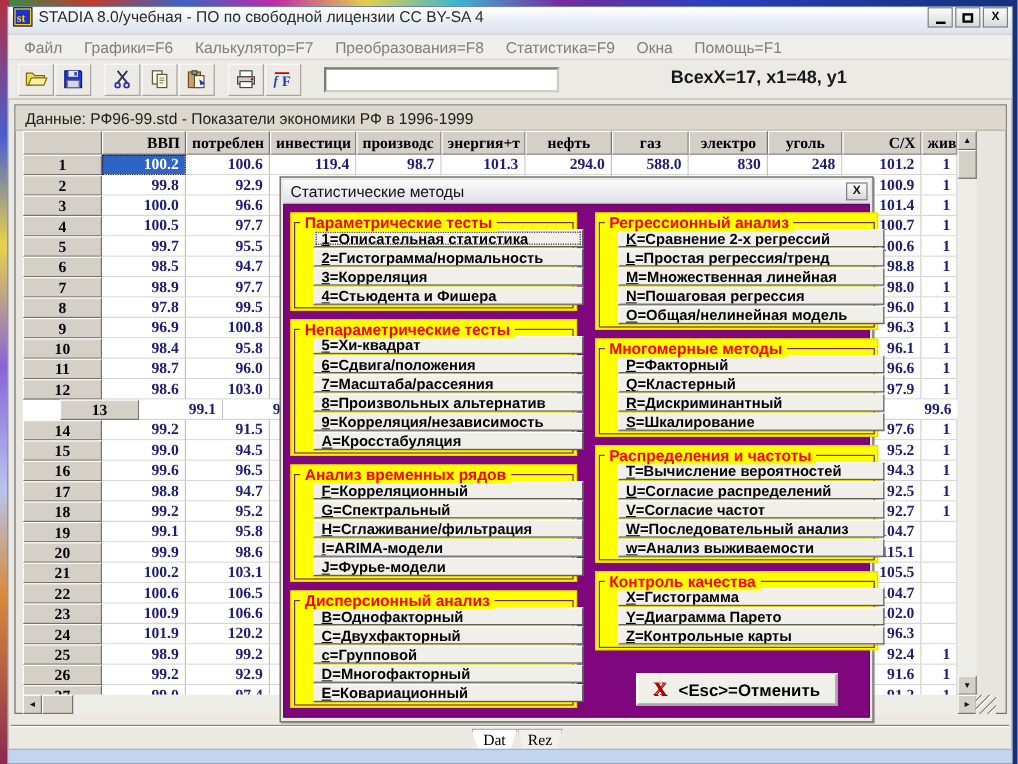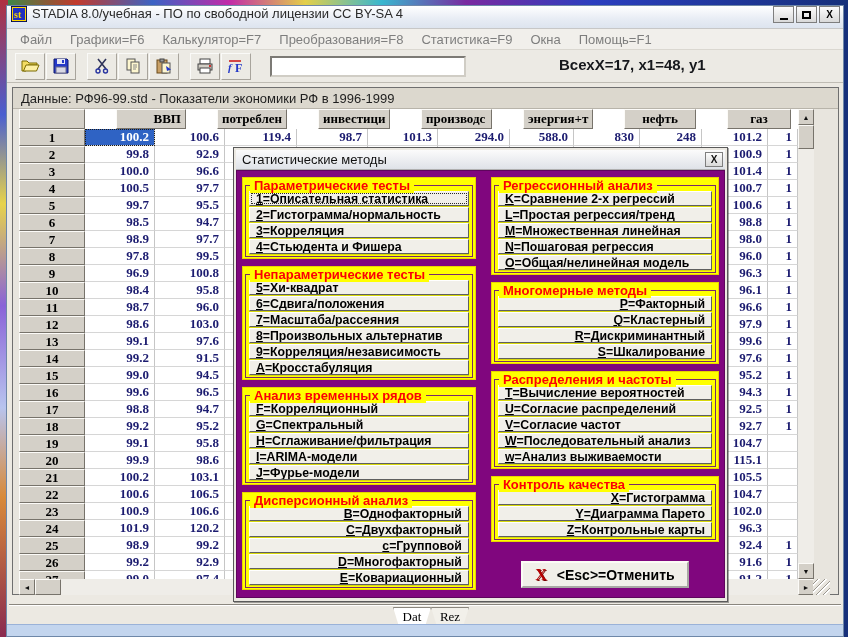--- a/index.html
+++ b/index.html
@@ -40,21 +40,21 @@
   
   #datawin { position:absolute; left:5px; top:81px; width:827px; height:508px;
     border:1px solid #6f6f6f; background:#e8e5de; }
   .dw-title { height:21px; background:#dcd8ce; border-bottom:1px solid #b8b4aa;
     font-size:13px; color:#1e1e1e; display:flex; align-items:center; padding-left:8px; }
 
   
   #grid { position:absolute; left:6px; top:21px; width:779px; height:470px; overflow:hidden; background:#fff;
     font:bold 13px "Liberation Serif", serif; }
   .grow { display:flex; height:17px; }
-  .ghead { display:flex; height:20px;gap:31px; }
+  .ghead { display:flex; height:20px; }
   .hcell,.rnum { background:#d4d0c8; border:1px solid; border-color:#fcfbf8 #77736b #77736b #fcfbf8;
     box-shadow:inset 0 0 0 1px #d4d0c8; color:#000; overflow:hidden; white-space:nowrap;
     padding:0 4px; display:flex; align-items:center; flex:0 0 auto; }
   .rnum { justify-content:center; }
   .dcell { border-right:1px solid #c6c6c6; border-bottom:1px solid #d6d6d6; color:#1c1c70;
     text-align:right; padding:0 5px; display:flex; align-items:center; justify-content:flex-end;
     overflow:hidden; white-space:nowrap; flex:0 0 auto; background:#fff; }
   .dcell.sel { background:#2f63c4; color:#fff; outline:1px dotted #1a1a1a; outline-offset:-1px; }
 
   
@@ -83,25 +83,25 @@
   .dlg-col { display:flex; flex-direction:column; }
   #dlg-col-0 { width:242px; }
   #dlg-col-1 { width:236px; }
 
   .grp { position:relative; background:#ffff00; padding:13px 4px 4px; margin-bottom:7px;
     box-shadow:inset 0 0 0 1px #e8d400; }
   .grp-box { position:absolute; left:3px; right:3px; top:8px; bottom:2px; border:1px solid #7a2a6a; pointer-events:none; }
   .grp-title { position:absolute; top:1px; left:8px; background:#ffff00; padding:0 4px;
     color:#fb0006; font:bold 13px "Liberation Sans",sans-serif; white-space:nowrap; z-index:2; }
   .grp-btns { position:relative; z-index:1; padding:0 3px; }
-  .mbtn { display:block; width:100%; height:15px; margin:1px 0; background:#f1efe9;
+  .mbtn { display:block; width:100%; height:15px; margin:1px 12px; background:#f1efe9;
     border:1px solid; border-color:#ffffff #5f5f5f #5f5f5f #ffffff; box-shadow:0 1px 0 #3a3a3a33;
     font:bold 12.3px "Liberation Sans",sans-serif; color:#000; text-align:left; padding:0 6px; line-height:12px;
     white-space:nowrap; overflow:hidden; }
-  .mbtn.center { text-align:right; }
+  .mbtn.center { text-align:left; }
   .mbtn.focus { outline:1px dotted #2a2a2a; outline-offset:-3px; border-style:dotted solid solid dotted; }
   .mbtn u { text-decoration:underline; }
 
   .esc-row { margin-top:12px; display:flex; justify-content:center; }
   #esc-btn { width:168px; height:27px; background:#f1efe9; border:2px outset #fcfbf6;
     font:bold 14px "Liberation Sans",sans-serif; color:#000; display:flex; align-items:center; justify-content:center; gap:10px; }
   .esc-x { color:#b40000; font:bold 16px "Liberation Serif",serif; text-shadow:1px 1px 0 #7a0000; }
 
   
   #tabstrip { position:absolute; left:2px; right:2px; top:598px; height:26px;
@@ -400,21 +400,21 @@
           <div class="dcell" style="width: 71px;"></div>
           <div class="dcell" style="width: 70px;"></div>
           <div class="dcell" style="width: 72px;"></div>
           <div class="dcell" style="width: 64px;"></div>
           <div class="dcell" style="width: 66px;"></div>
           <div class="dcell" style="width: 62px;"></div>
           <div class="dcell" style="width: 66px;">97.9</div>
           <div class="dcell" style="width: 30px;">1</div>
         </div>
         <div class="grow">
-          <div class="rnum" style="width: 66px;">13</div>
+          <div class="rnum" style="width: 66px; margin-left: 31px;">13</div>
           <div class="dcell" style="width: 70px;">99.1</div>
           <div class="dcell" style="width: 70px;">97.6</div>
           <div class="dcell" style="width: 72px;"></div>
           <div class="dcell" style="width: 71px;"></div>
           <div class="dcell" style="width: 70px;"></div>
           <div class="dcell" style="width: 72px;"></div>
           <div class="dcell" style="width: 64px;"></div>
           <div class="dcell" style="width: 66px;"></div>
           <div class="dcell" style="width: 62px;"></div>
           <div class="dcell" style="width: 66px;">99.6</div>

